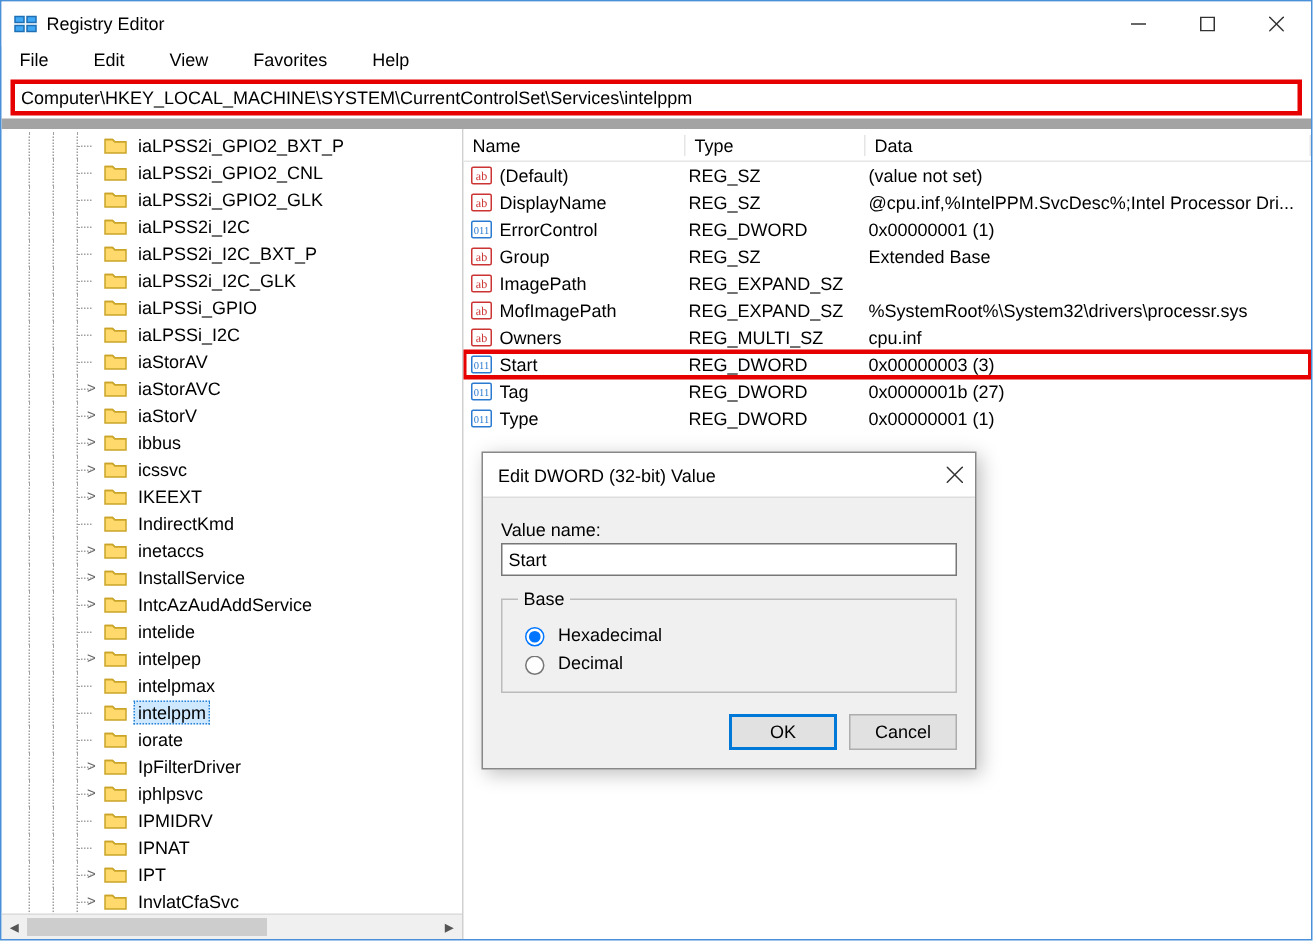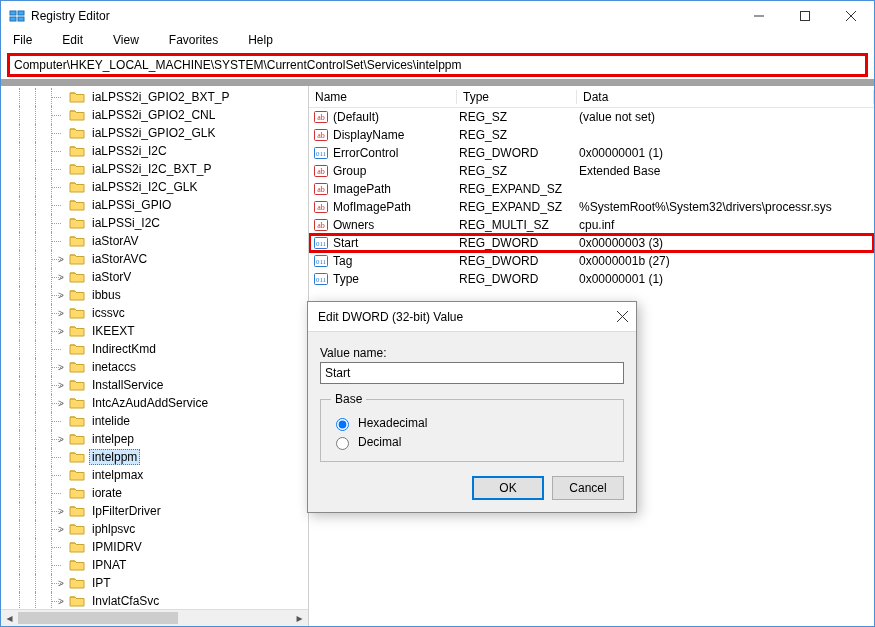--- a/index.html
+++ b/index.html
@@ -137,21 +137,21 @@
   .list-row .icon { width:16px; height:16px; margin:0 4px 0 2px; flex-shrink:0; }
   .list-row .name { width:126px; overflow:hidden; text-overflow:ellipsis; white-space:nowrap;}
   .list-row .type { width:120px; }
   .list-row .data { flex:1; overflow:hidden; text-overflow:ellipsis; white-space:nowrap;}
   
   .ab-icon rect { fill:#fff; stroke:#cc3333;}
   .bin-icon rect { fill:#fff; stroke:#2a7ad1;}
   
   .dialog {
     position:absolute;
-    left: 306px; top: 300px;
+    left: 320px; top: 300px;
     width: 330px;
     background:#f0f0f0;
     border:1px solid #888;
     box-shadow: 3px 3px 12px rgba(0,0,0,0.25);
     font-size:12px;
   }
   .dialog-title {
     height:30px; display:flex; align-items:center;
     padding:0 8px 0 10px; background:#fff;
     border-bottom:1px solid #ddd;
@@ -560,37 +560,37 @@
           <span class="vline l3"></span>
           <span class="hbar"></span>
         </span>
         <span class="exp"></span>
         <span class="folder">
           <svg width="16" height="14" viewBox="0 0 16 14">
             <path d="M1 3 h5 l1.5 1.5 H15 V12 H1 Z" fill="#ffd96b" stroke="#caa52a"></path>
             <path d="M1 3 h5 l1.5 1.5 H15" fill="none" stroke="#caa52a"></path>
           </svg>
         </span>
+        <span class="tree-label">intelpmax</span>
+      </div>
+      <div class="tree-row">
+        <span class="guides">
+          <span class="vline l1"></span>
+          <span class="vline l2"></span>
+          <span class="vline l3"></span>
+          <span class="hbar"></span>
+        </span>
+        <span class="exp"></span>
+        <span class="folder">
+          <svg width="16" height="14" viewBox="0 0 16 14">
+            <path d="M1 3 h5 l1.5 1.5 H15 V12 H1 Z" fill="#ffd96b" stroke="#caa52a"></path>
+            <path d="M1 3 h5 l1.5 1.5 H15" fill="none" stroke="#caa52a"></path>
+          </svg>
+        </span>
         <span class="tree-label sel">intelppm</span>
-      </div>
-      <div class="tree-row">
-        <span class="guides">
-          <span class="vline l1"></span>
-          <span class="vline l2"></span>
-          <span class="vline l3"></span>
-          <span class="hbar"></span>
-        </span>
-        <span class="exp"></span>
-        <span class="folder">
-          <svg width="16" height="14" viewBox="0 0 16 14">
-            <path d="M1 3 h5 l1.5 1.5 H15 V12 H1 Z" fill="#ffd96b" stroke="#caa52a"></path>
-            <path d="M1 3 h5 l1.5 1.5 H15" fill="none" stroke="#caa52a"></path>
-          </svg>
-        </span>
-        <span class="tree-label">intelpmax</span>
       </div>
       <div class="tree-row">
         <span class="guides">
           <span class="vline l1"></span>
           <span class="vline l2"></span>
           <span class="vline l3"></span>
           <span class="hbar"></span>
         </span>
         <span class="exp"></span>
         <span class="folder">
@@ -722,20 +722,21 @@
           <span class="type">REG_SZ</span>
           <span class="data">(value not set)</span>
         </div>
         <div class="list-row">
           <span class="icon"><svg class="ab-icon" width="16" height="16" viewBox="0 0 16 16">
               <rect x="1.5" y="2.5" width="13" height="11" rx="1"></rect>
               <text x="8" y="11" text-anchor="middle" font-size="8" fill="#cc3333" font-family="Tahoma">ab</text>
             </svg></span>
           <span class="name">DisplayName</span>
           <span class="type">REG_SZ</span>
+          <span class="data">@cpu.inf,%IntelPPM.SvcDesc%;Intel Processor Dri...</span>
         </div>
         <div class="list-row">
           <span class="icon"><svg class="bin-icon" width="16" height="16" viewBox="0 0 16 16">
               <rect x="1.5" y="2.5" width="13" height="11" rx="1"></rect>
               <text x="8" y="11" text-anchor="middle" font-size="7" fill="#2a7ad1" font-family="Tahoma">011</text>
             </svg></span>
           <span class="name">ErrorControl</span>
           <span class="type">REG_DWORD</span>
           <span class="data">0x00000001 (1)</span>
         </div>

